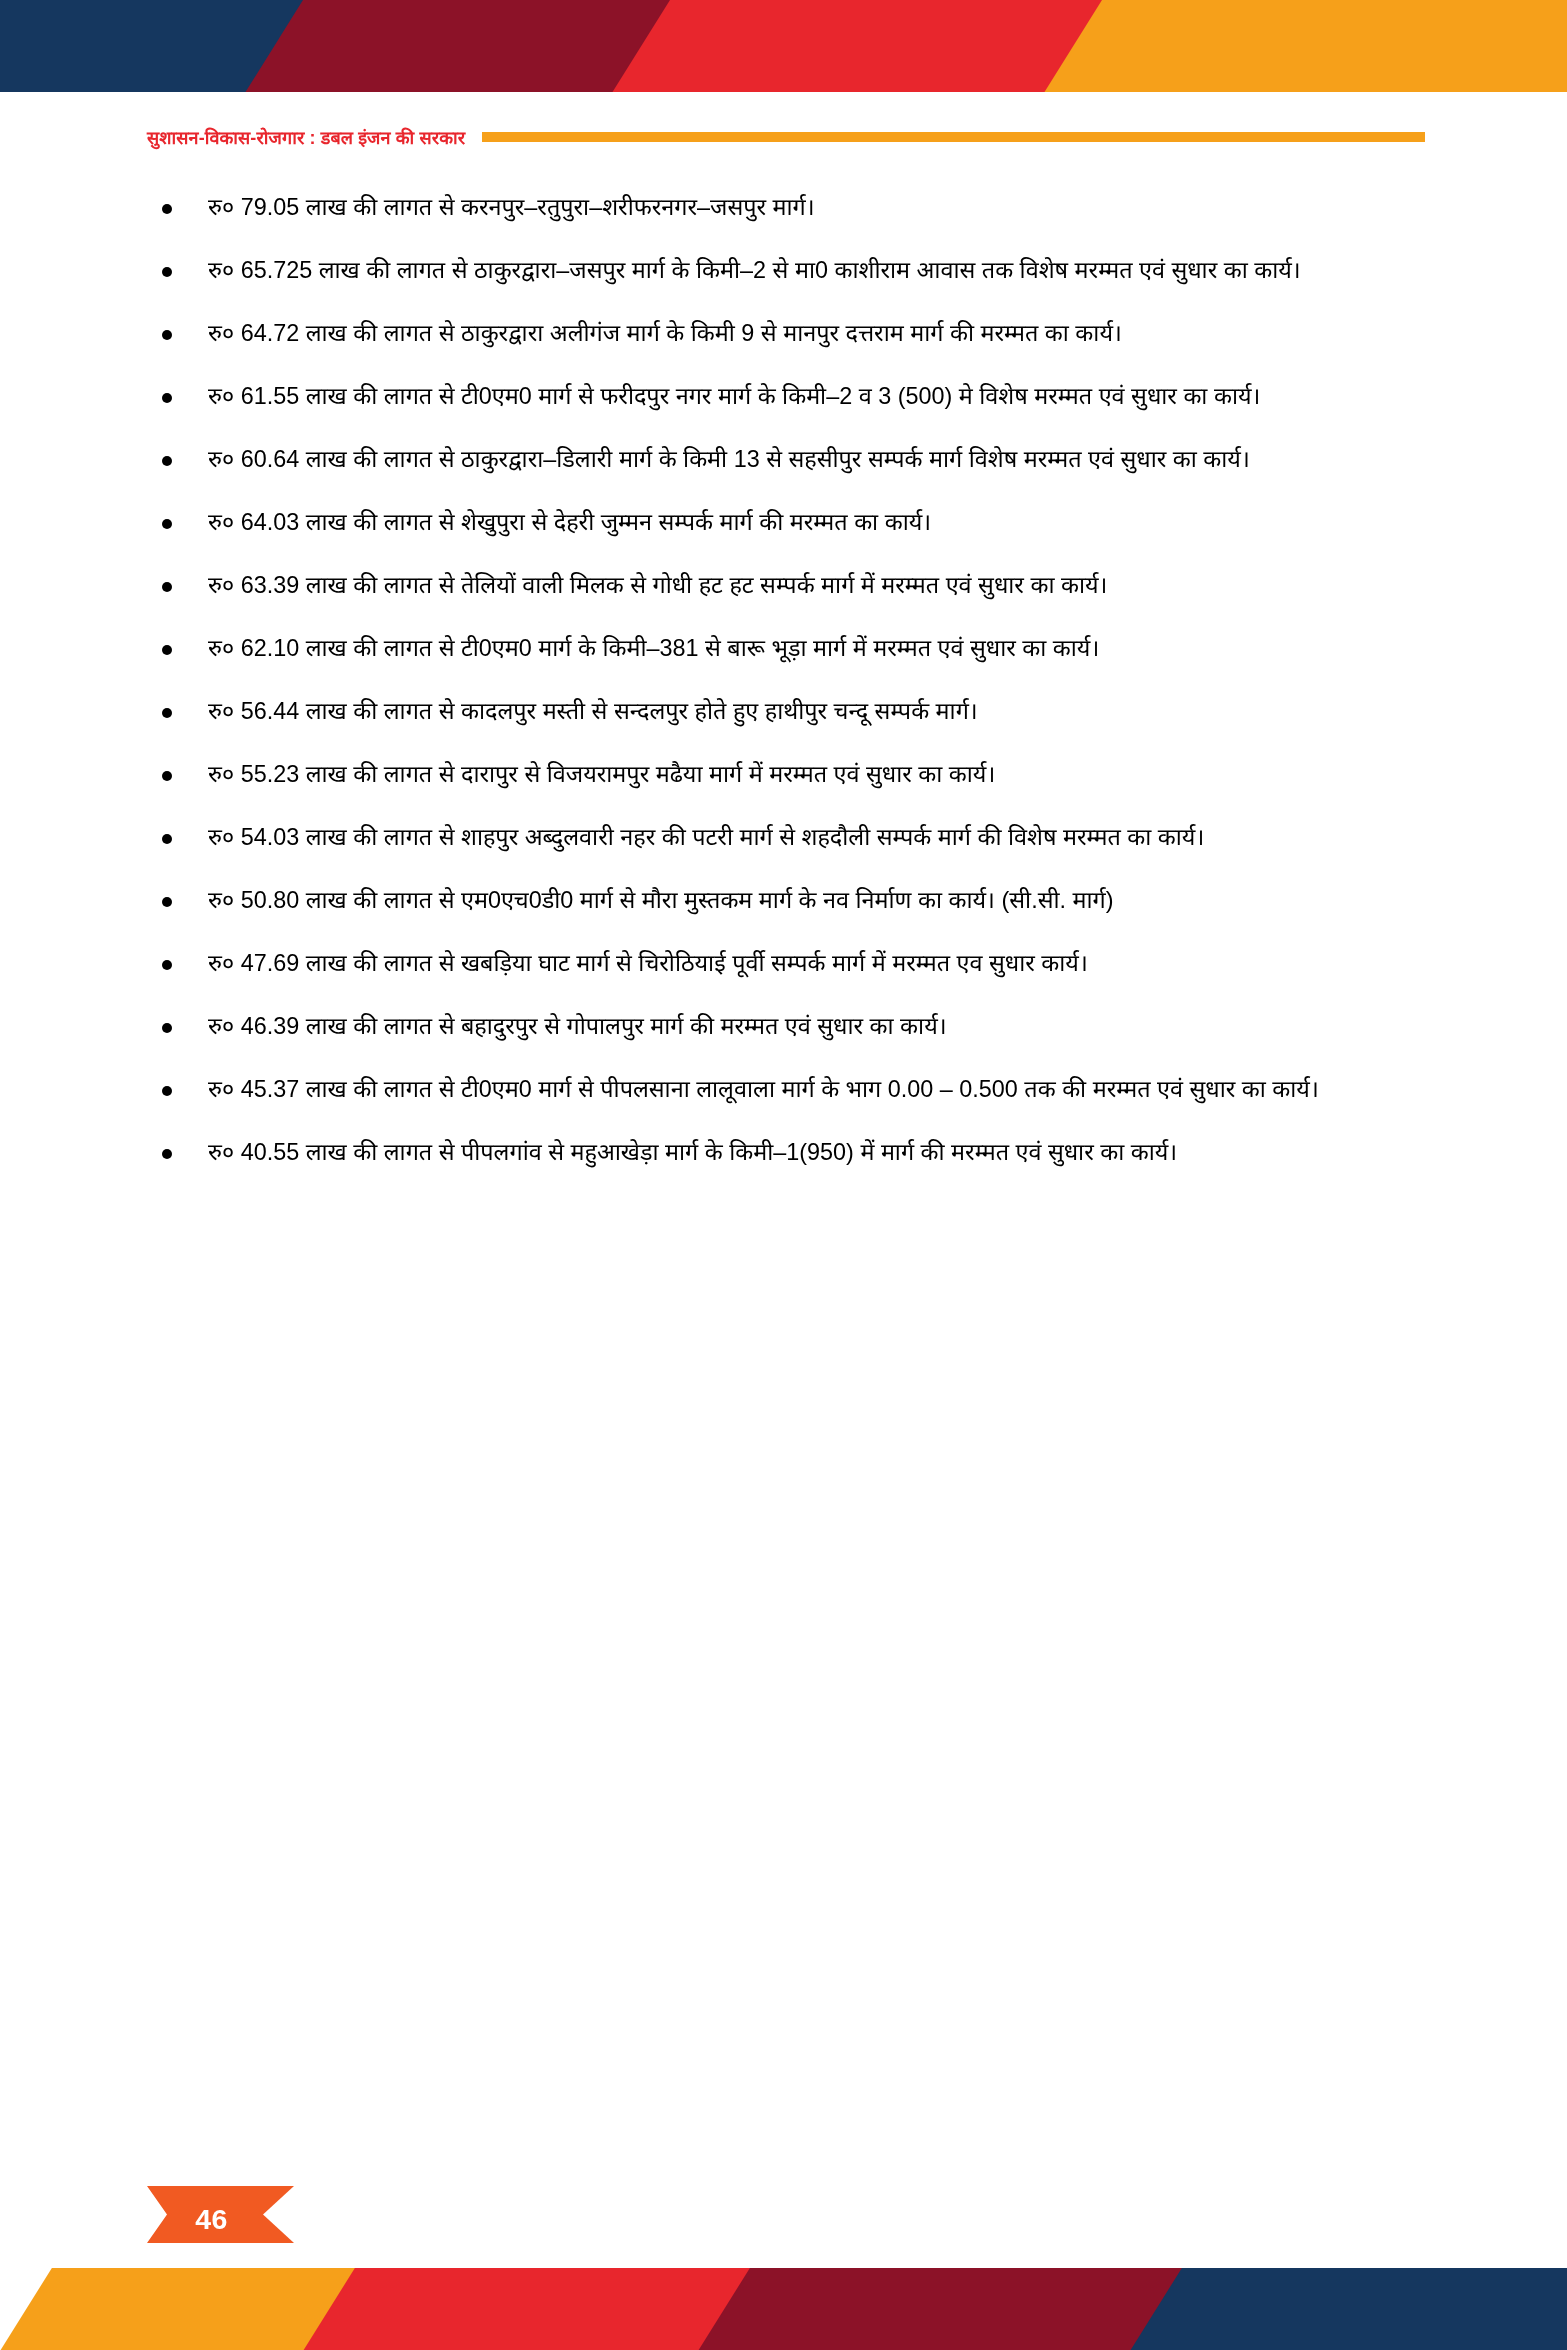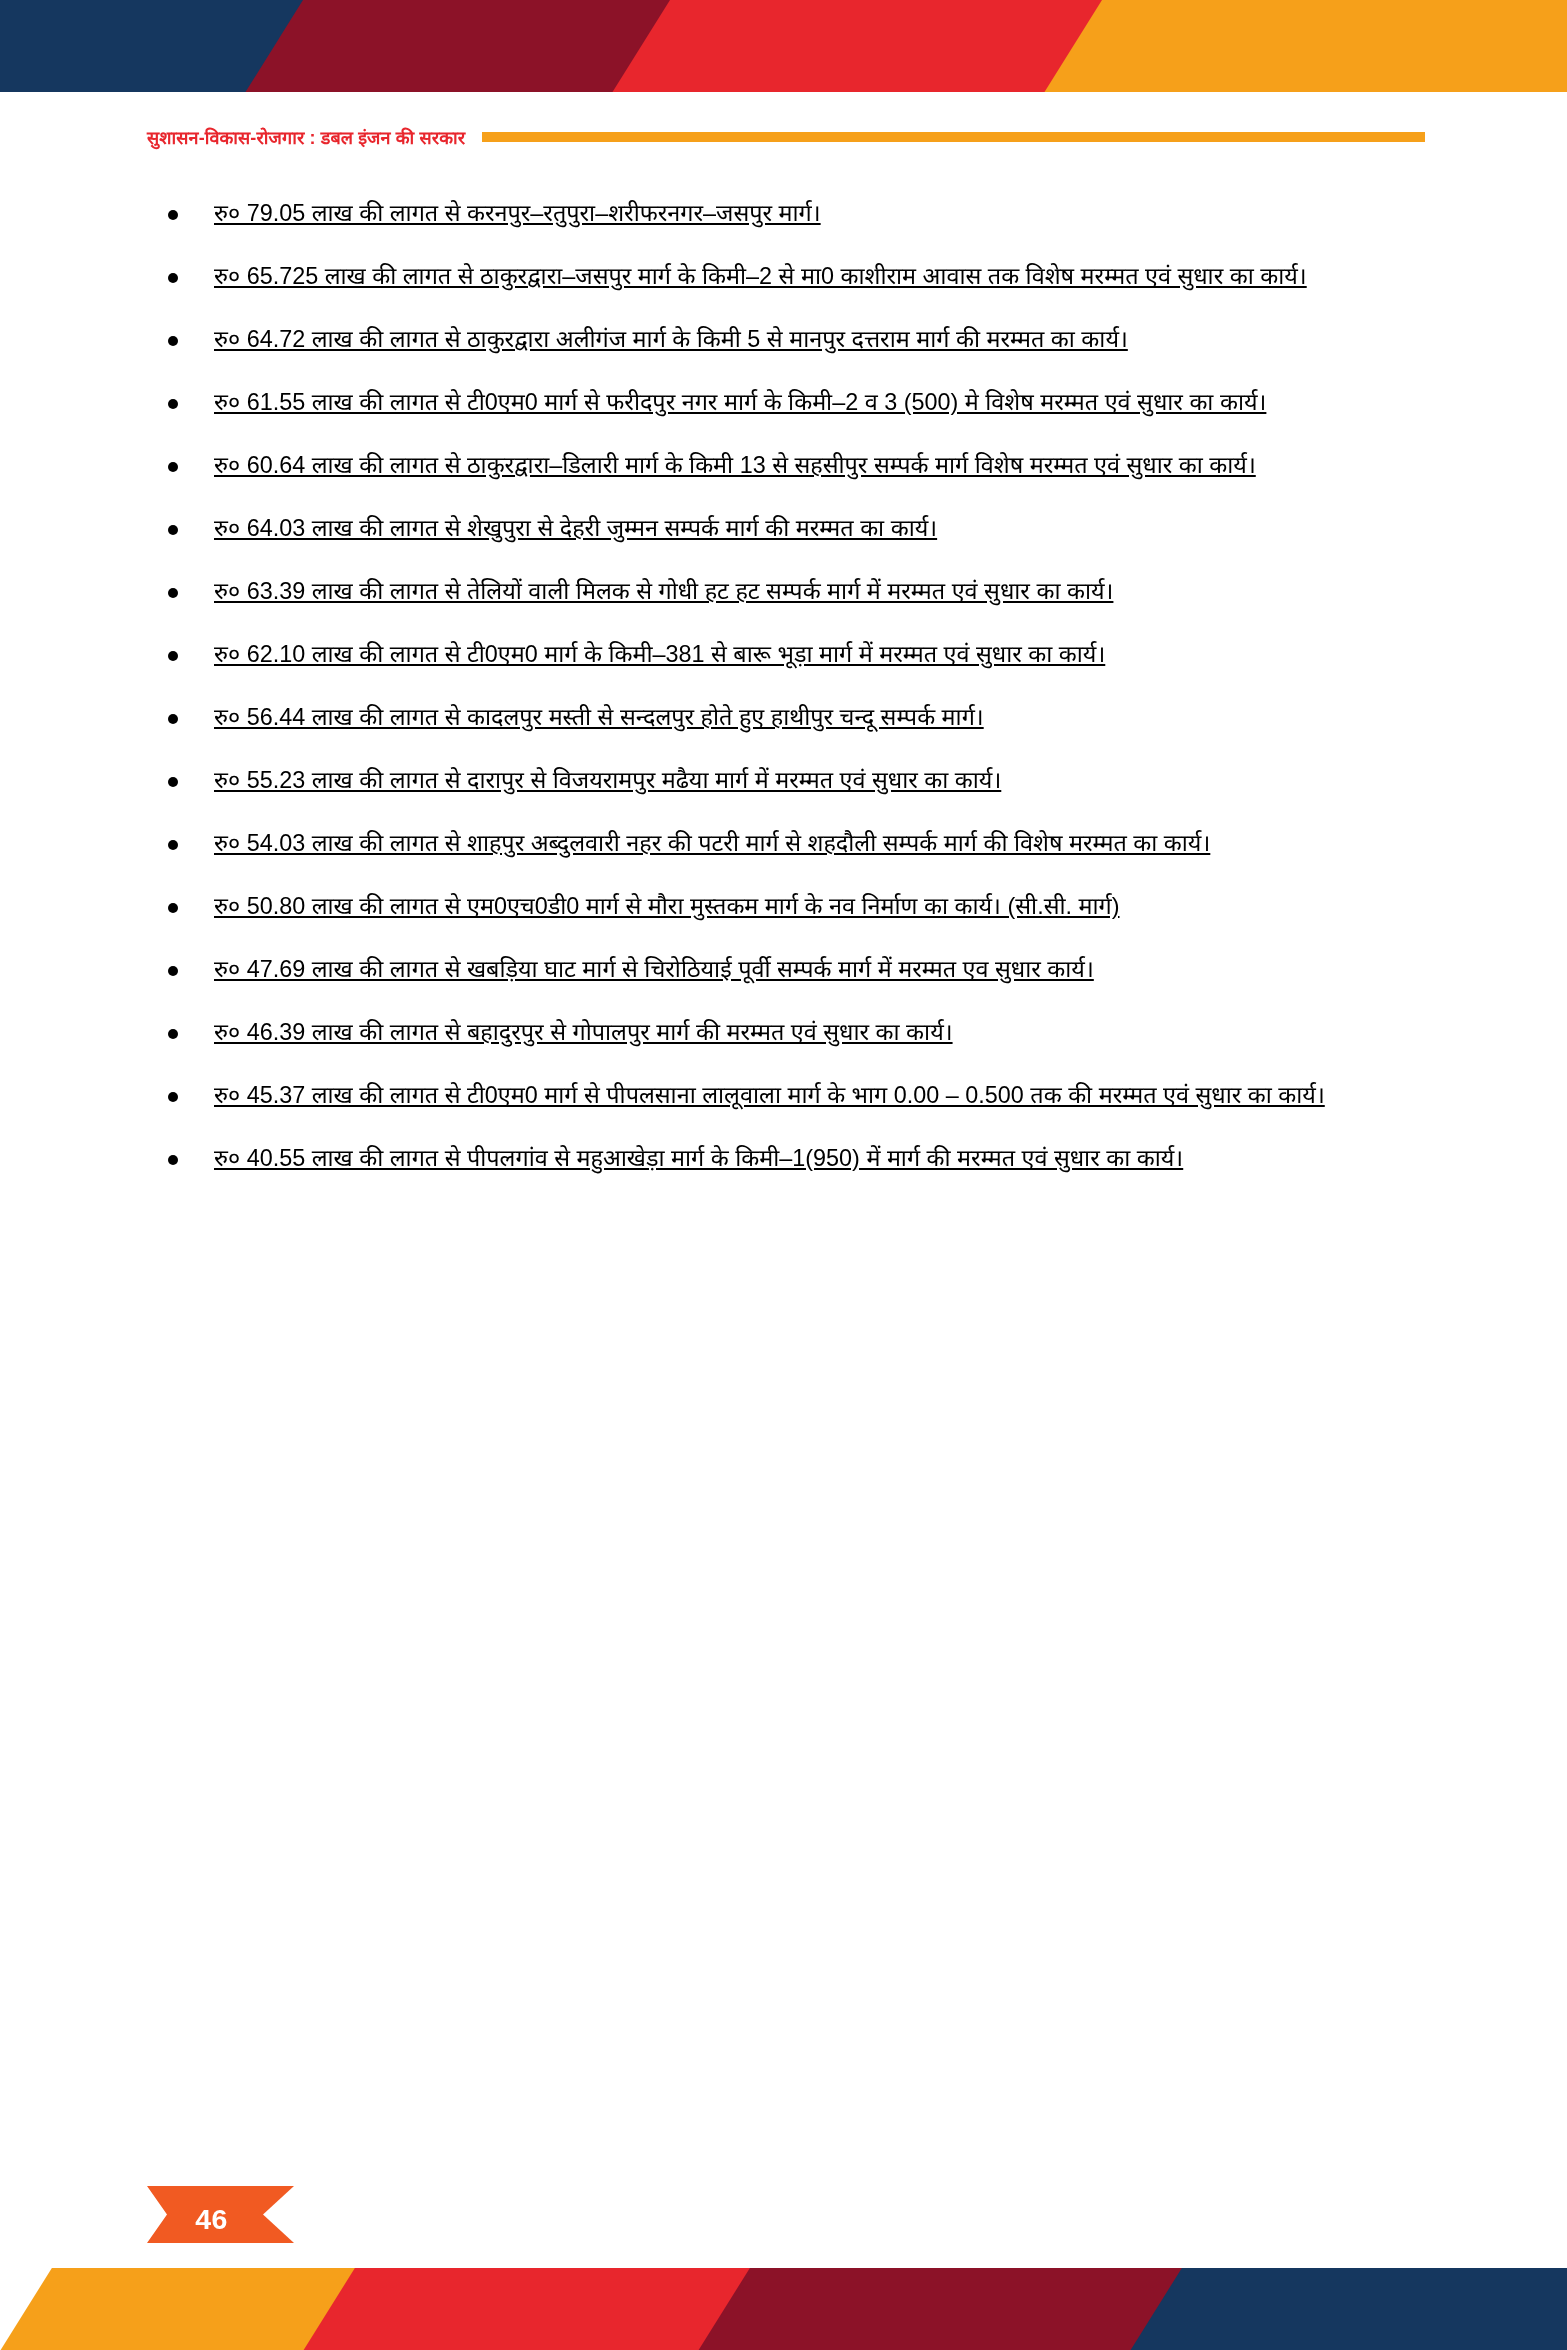--- a/index.html
+++ b/index.html
@@ -128,23 +128,22 @@
 
   
   .content {
     position: absolute;
     top: 188px;
     left: 140px;
     width: 1304px;
   }
   ul.bullet-list {
     list-style: none;
-    margin: 6px;
+    margin: 0;
     padding: 0;
-    text-decoration: underline;
   }
   ul.bullet-list li {
     position: relative;
     padding-left: 68px;
     margin-bottom: 24px;
     font-size: 23.4px;
     line-height: 39px;
     color: #000000;
     text-align: justify;
     text-justify: inter-word;
@@ -226,21 +225,21 @@
     <li>
       <span class="dot"></span>
       <span class="txt">रु० 79.05 लाख की लागत से करनपुर–रतुपुरा–शरीफरनगर–जसपुर मार्ग।</span>
     </li>
     <li>
       <span class="dot"></span>
       <span class="txt">रु० 65.725 लाख की लागत से ठाकुरद्वारा–जसपुर मार्ग के किमी–2 से मा0 काशीराम आवास तक विशेष मरम्मत एवं सुधार का कार्य।</span>
     </li>
     <li>
       <span class="dot"></span>
-      <span class="txt">रु० 64.72 लाख की लागत से ठाकुरद्वारा अलीगंज मार्ग के किमी 5 से मानपुर दत्तराम मार्ग की मरम्मत का कार्य।</span>
+      <span class="txt">रु० 64.72 लाख की लागत से ठाकुरद्वारा अलीगंज मार्ग के किमी 9 से मानपुर दत्तराम मार्ग की मरम्मत का कार्य।</span>
     </li>
     <li>
       <span class="dot"></span>
       <span class="txt">रु० 61.55 लाख की लागत से टी0एम0 मार्ग से फरीदपुर नगर मार्ग के किमी–2 व 3 (500) मे विशेष मरम्मत एवं सुधार का कार्य।</span>
     </li>
     <li>
       <span class="dot"></span>
       <span class="txt">रु० 60.64 लाख की लागत से ठाकुरद्वारा–डिलारी मार्ग के किमी 13 से सहसीपुर सम्पर्क मार्ग विशेष मरम्मत एवं सुधार का कार्य।</span>
     </li>
     <li>

